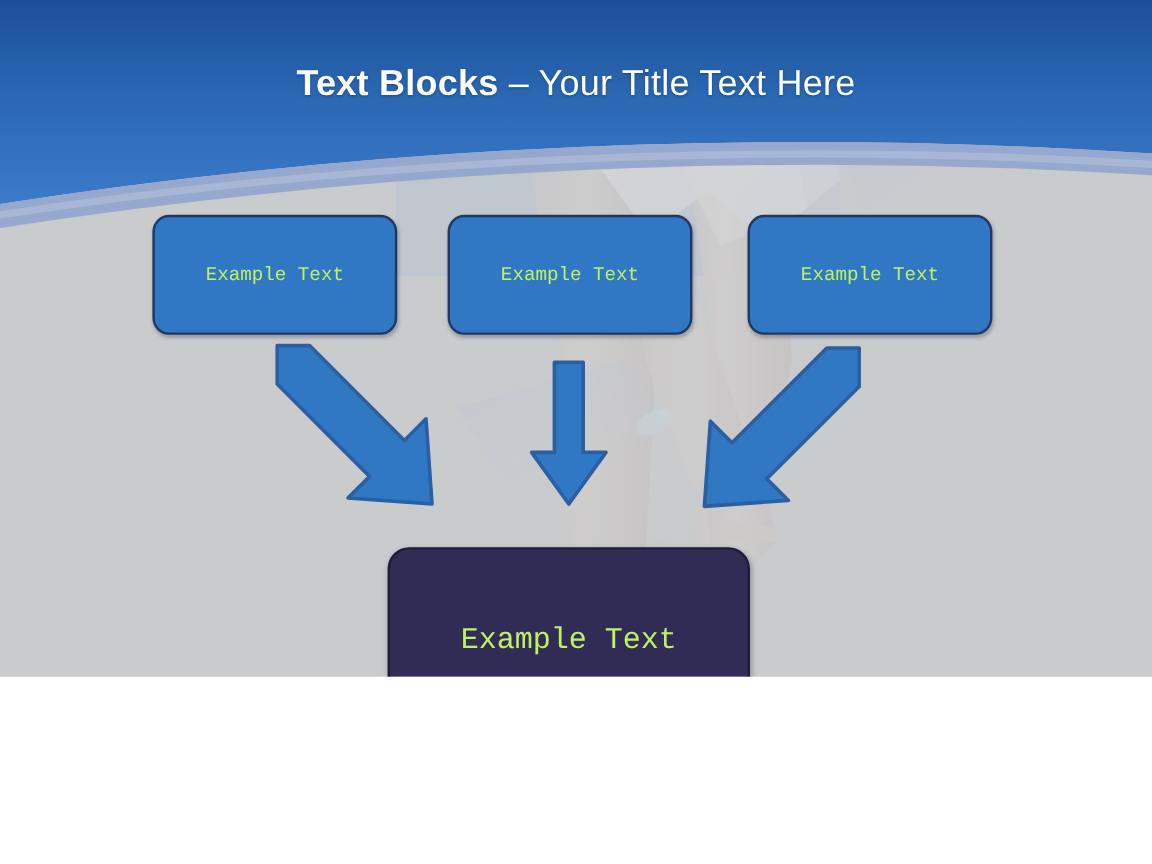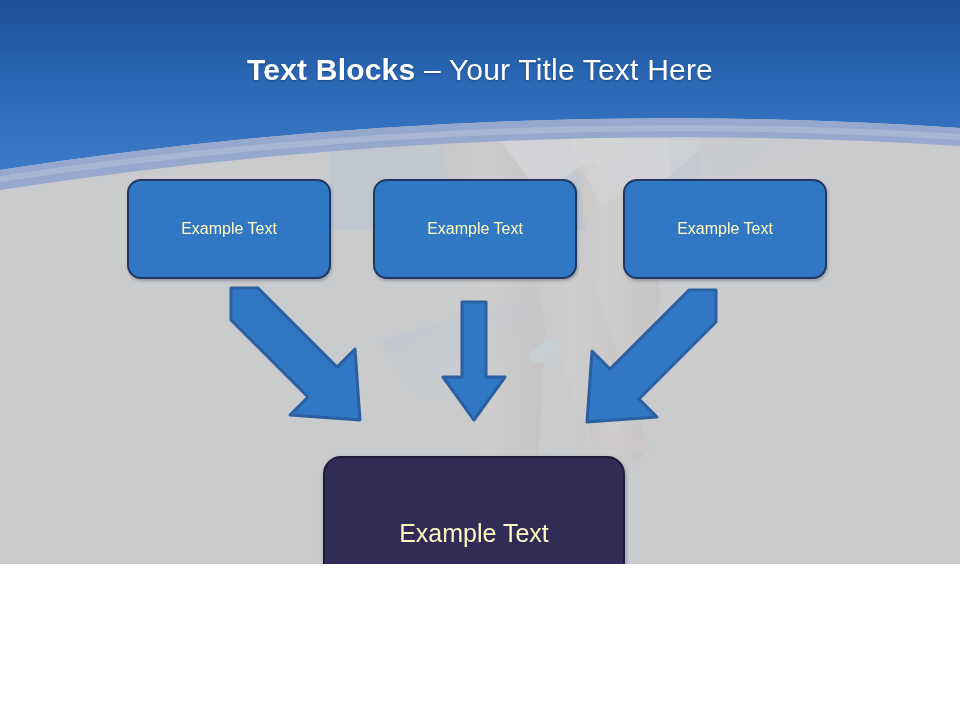--- a/index.html
+++ b/index.html
@@ -59,23 +59,24 @@
   .slide-title .strong { font-weight: bold; }
   .slide-title .light  { font-weight: normal; }
 
   
   .box {
     position: absolute;
     box-sizing: border-box;
     display: flex;
     align-items: center;
     justify-content: center;
-    color: #fef9c3;
+    color: #bef264;
     text-align: left;
     border-radius: 14px;
+    font-family: Liberation Mono, monospace;
   }
   .box-top {
     width: 204px;
     height: 100px;
     background: #3077c4;
     border: 2px solid #1f3864;
     font-size: 16px;
     box-shadow: 1px 2px 3px rgba(40,50,70,0.30);
   }
   .box-b1 { left: 127px; top: 179px; }

